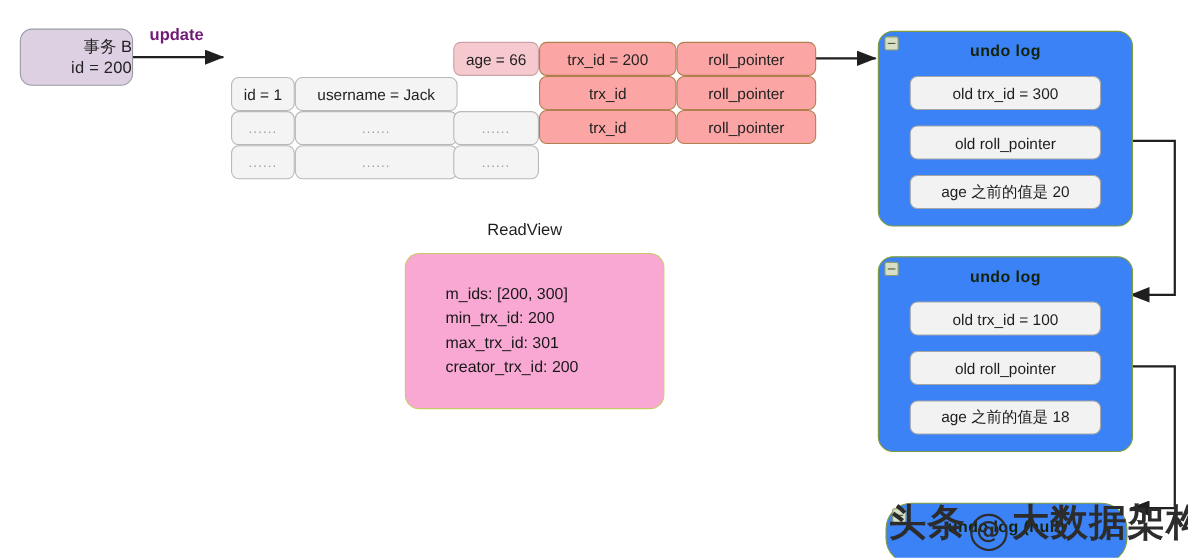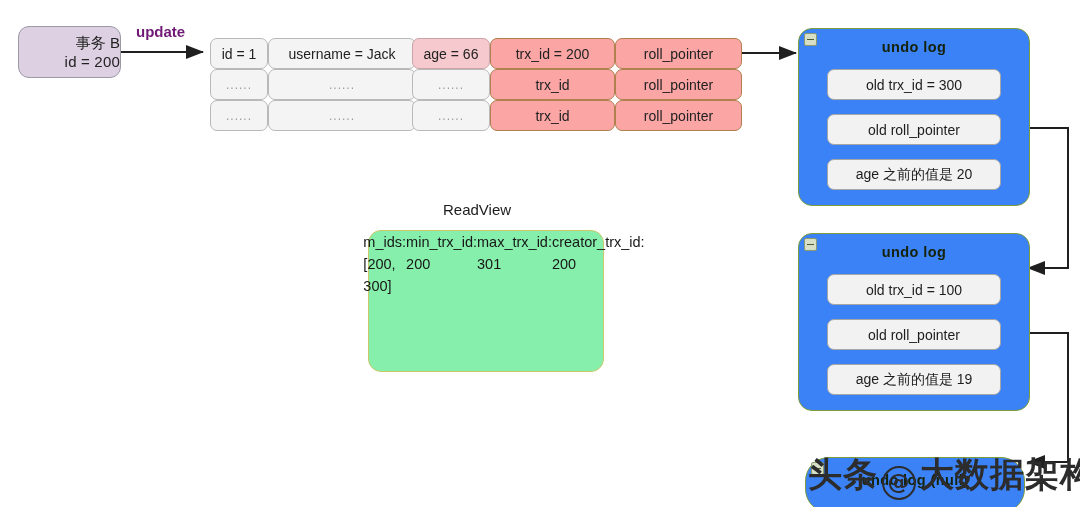--- a/index.html
+++ b/index.html
@@ -65,43 +65,43 @@
     border-radius: 7px;
     display: flex;
     align-items: center;
     justify-content: center;
     font-size: 14px;
     white-space: nowrap;
     background: #f4f4f6;
     color: #222;
     z-index: 10;
   }
-  .rec-cell.plain   { background: #f4f4f5; }
+  .rec-cell.plain   { background: #f4f4f5; margin-top: 32px; }
   .rec-cell.pink    { background: #f6c9ce; border-color: #c9a3a7; }
   .rec-cell.orange  { background: #fca5a5; border-color: #b0804f; }
   .rec-cell.dots    { color: #9a9a9a; letter-spacing: 1px; font-size: 12px; }
 
   
   .rv-title {
     position: absolute;
     font-size: 15px;
     font-weight: normal;
     color: #1c1c1c;
     z-index: 10;
     white-space: nowrap;
   }
   .rv-box {
     position: absolute;
-    background: #86efac;
+    background: #f9a8d4;
     border: 1.5px solid #c9c96a;
     border-radius: 13px;
     box-sizing: border-box;
     z-index: 10;
     display: flex;
-    flex-direction: row;
+    flex-direction: column;
     justify-content: center;
     padding-left: 36px;
     font-size: 14.5px;
     line-height: 1.52;
     color: #171717;
   }
 
   
   .undo-panel {
     position: absolute;
@@ -253,21 +253,21 @@
     <div class="undo-row" style="top:40px;">old trx_id = 300</div>
     <div class="undo-row" style="top:85px;">old roll_pointer</div>
     <div class="undo-row" style="top:130px;">age 之前的值是 20</div>
   </div>
 
   <div class="undo-panel" style="left:798px; top:233px; width:232px; height:178px;">
     <div class="collapse-icon"></div>
     <div class="undo-title">undo log</div>
     <div class="undo-row" style="top:40px;">old trx_id = 100</div>
     <div class="undo-row" style="top:85px;">old roll_pointer</div>
-    <div class="undo-row" style="top:130px;">age 之前的值是 19</div>
+    <div class="undo-row" style="top:130px;">age 之前的值是 18</div>
   </div>
 
   <div class="undo-panel stub" style="left:805px; top:437px; width:220px; height:56px;">
     <div class="collapse-icon"></div>
     <div class="undo-title stub-title">undo log (null)</div>
   </div>
 
   <div class="watermark" style="left:808px; top:452px;">
     <span>头条</span><span class="wm-at">@</span><span>大数据架构师</span>
   </div>

